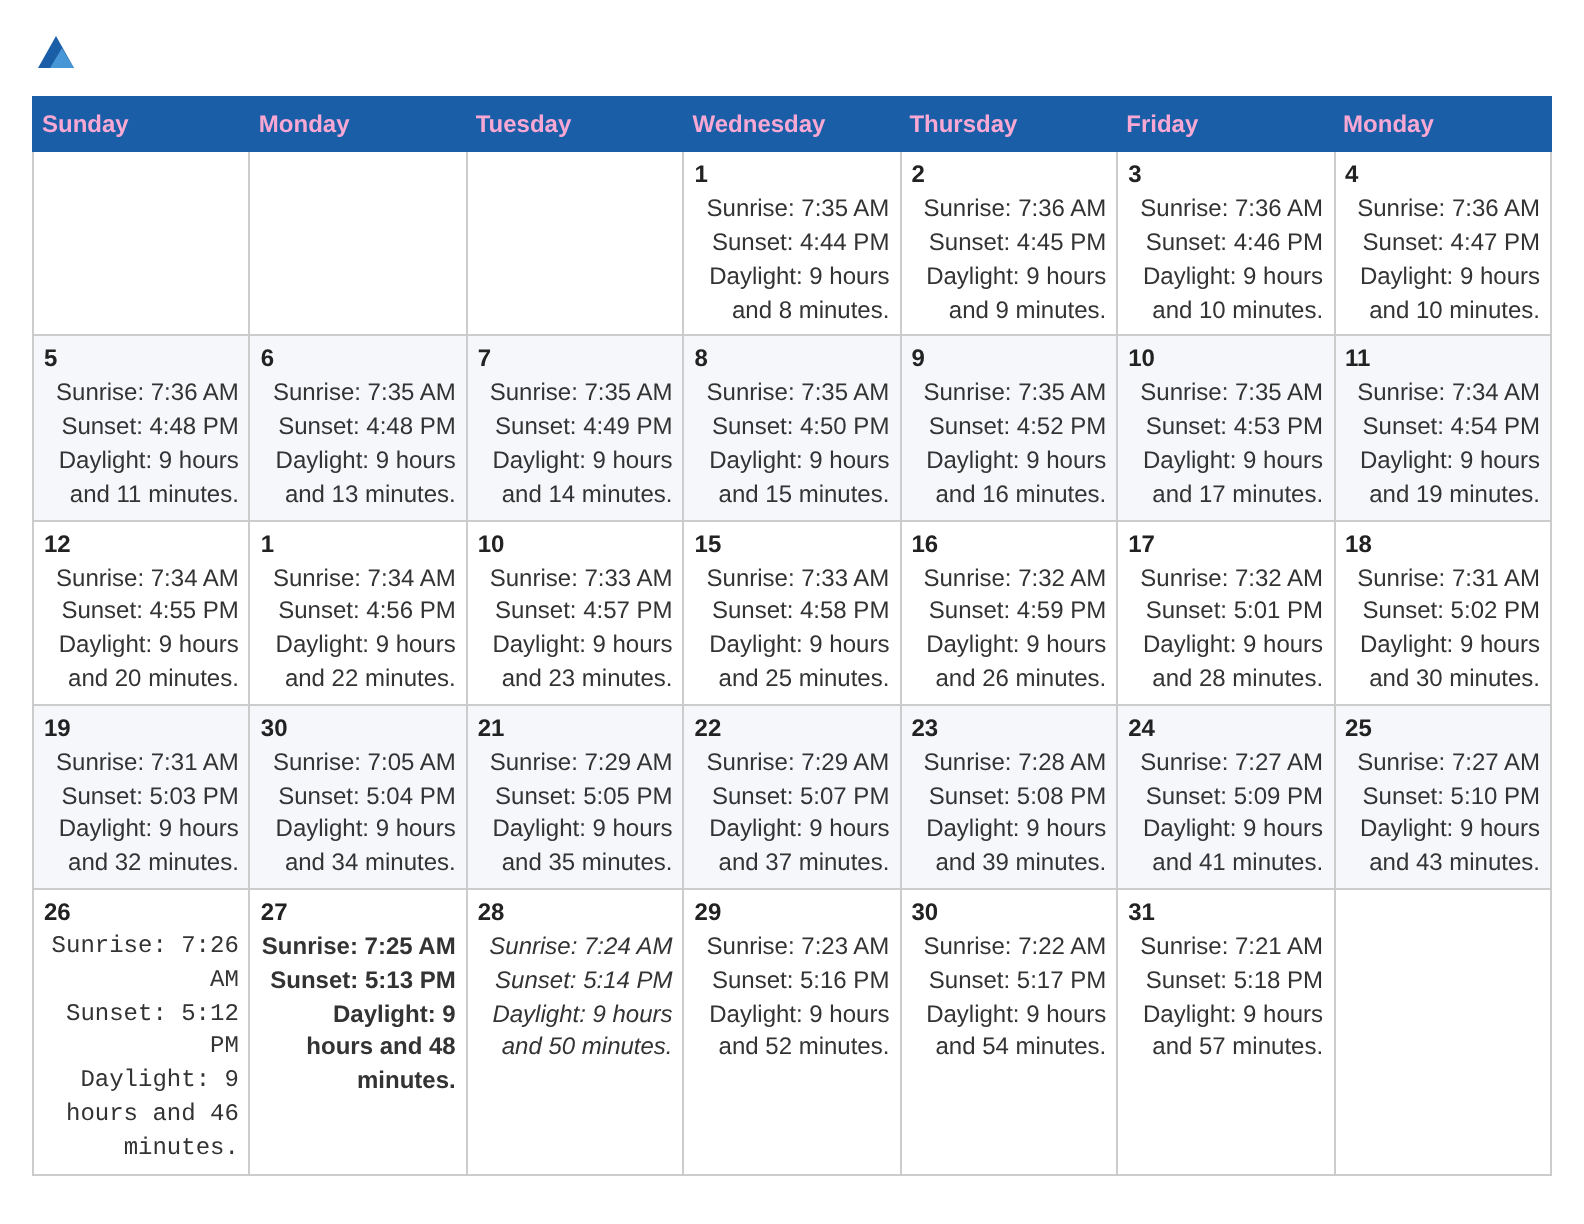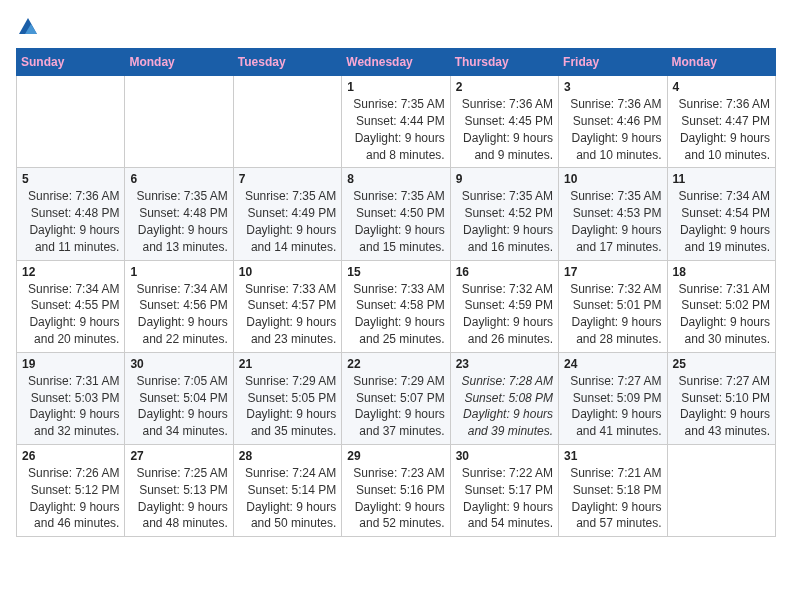--- a/index.html
+++ b/index.html
@@ -251,53 +251,53 @@
 Daylight: 9 hours and 35 minutes.</div>
         </td>
         <td>
           <span class="day-num">22</span>
           <div class="day-info" style="white-space: pre-line;">Sunrise: 7:29 AM
 Sunset: 5:07 PM
 Daylight: 9 hours and 37 minutes.</div>
         </td>
         <td>
           <span class="day-num">23</span>
-          <div class="day-info" style="white-space: pre-line; font-style: italic;">Sunrise: 7:28 AM
+          <div class="day-info" style="white-space: pre-line;">Sunrise: 7:28 AM
 Sunset: 5:08 PM
 Daylight: 9 hours and 39 minutes.</div>
         </td>
         <td>
           <span class="day-num">24</span>
           <div class="day-info" style="white-space: pre-line;">Sunrise: 7:27 AM
 Sunset: 5:09 PM
 Daylight: 9 hours and 41 minutes.</div>
         </td>
         <td>
           <span class="day-num">25</span>
           <div class="day-info" style="white-space: pre-line;">Sunrise: 7:27 AM
 Sunset: 5:10 PM
 Daylight: 9 hours and 43 minutes.</div>
         </td>
       </tr>
       <tr>
         <td>
           <span class="day-num">26</span>
-          <div class="day-info" style="white-space: pre-line;">Sunrise: 7:26 AM
+          <div class="day-info" style="white-space: pre-line; font-family: Liberation Mono, monospace;">Sunrise: 7:26 AM
 Sunset: 5:12 PM
 Daylight: 9 hours and 46 minutes.</div>
         </td>
         <td>
           <span class="day-num">27</span>
-          <div class="day-info" style="white-space: pre-line;">Sunrise: 7:25 AM
+          <div class="day-info" style="white-space: pre-line; font-weight: bold;">Sunrise: 7:25 AM
 Sunset: 5:13 PM
 Daylight: 9 hours and 48 minutes.</div>
         </td>
         <td>
           <span class="day-num">28</span>
-          <div class="day-info" style="white-space: pre-line;">Sunrise: 7:24 AM
+          <div class="day-info" style="white-space: pre-line; font-style: italic;">Sunrise: 7:24 AM
 Sunset: 5:14 PM
 Daylight: 9 hours and 50 minutes.</div>
         </td>
         <td>
           <span class="day-num">29</span>
           <div class="day-info" style="white-space: pre-line;">Sunrise: 7:23 AM
 Sunset: 5:16 PM
 Daylight: 9 hours and 52 minutes.</div>
         </td>
         <td>

